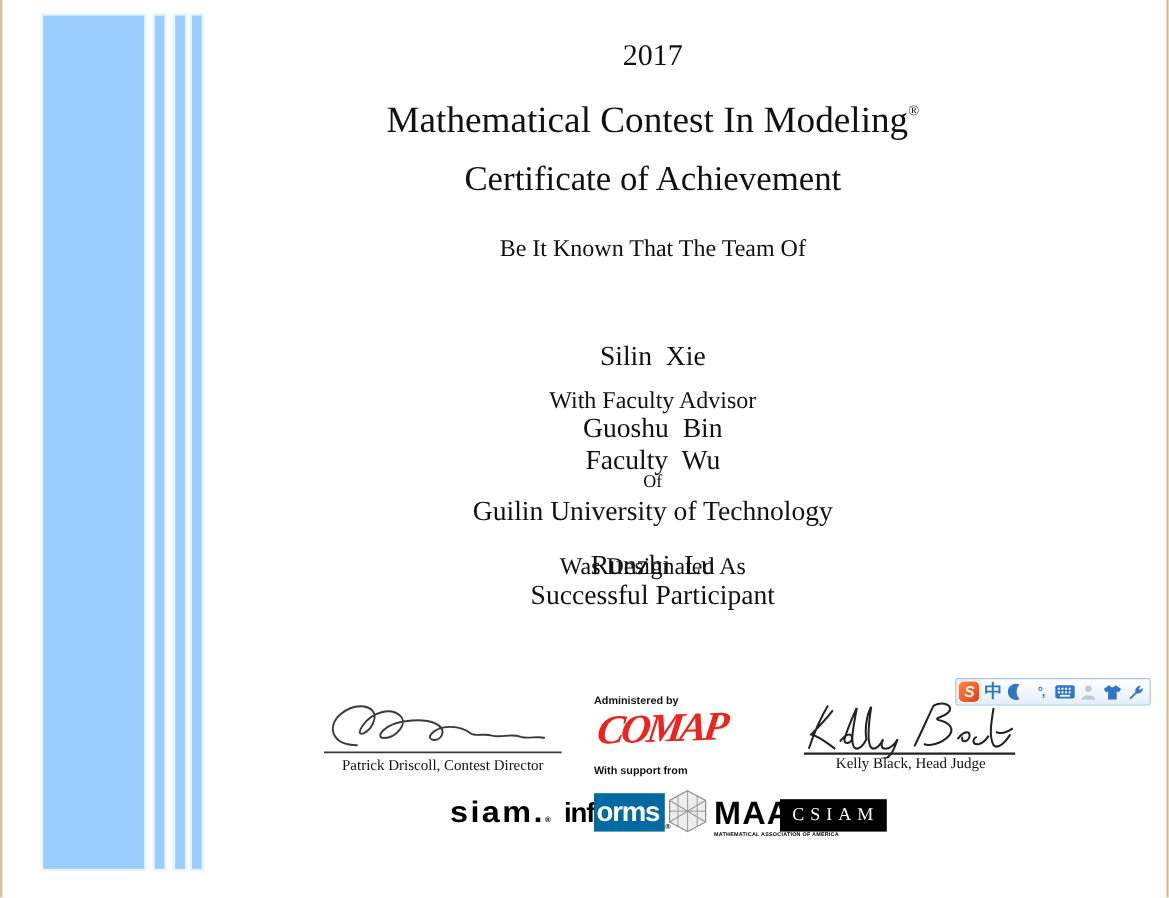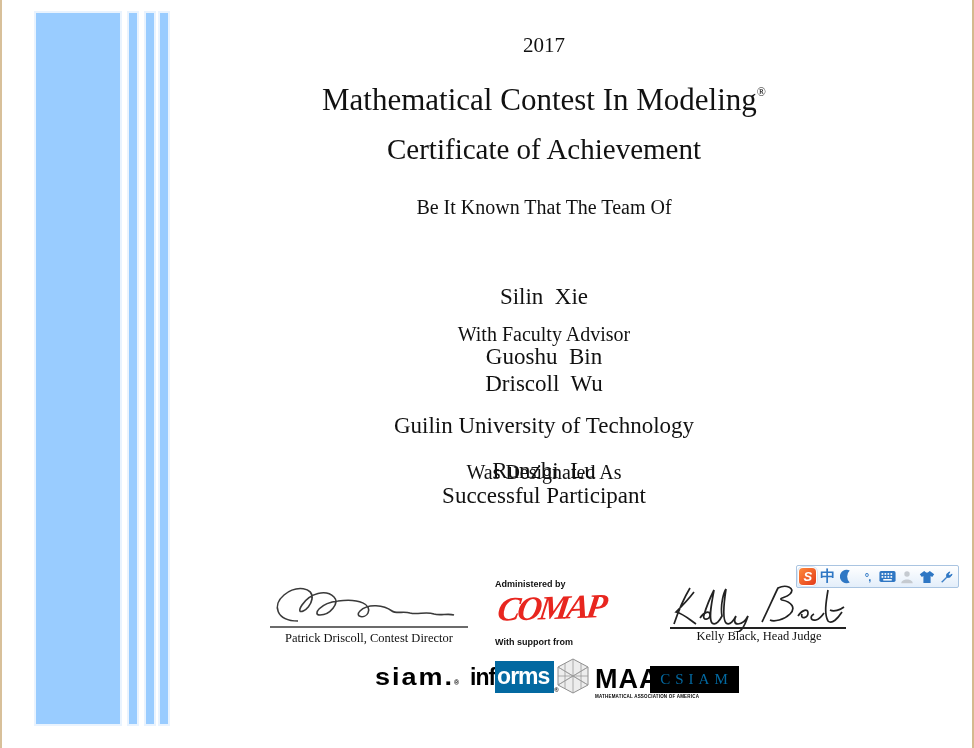--- a/index.html
+++ b/index.html
@@ -12,21 +12,21 @@
   
   .bar{position:absolute;top:13px;height:711px;background:#99ccff;
        box-shadow:0 0 0 2px #e9f3fe;}
   .bar-wide{left:34px;width:84px;}
   .bar-n1{left:127px;width:8px;}
   .bar-n2{left:144px;width:8px;}
   .bar-n3{left:158px;width:8px;}
 
   
   .cline{position:absolute;left:114px;right:0;text-align:center;white-space:pre;}
-  .t-year{top:33px;font-size:21px;}
+  .t-year{top:33px;font-size:25px;}
   .t-title{top:82px;font-size:31px;}
   .t-title sup{font-size:12px;vertical-align:14px;}
   .t-sub{top:133px;font-size:29px;}
   .t-small{font-size:20px;}
   .t-intro{top:196px;}
   .t-names{top:224px;font-size:23px;line-height:29px;}
   .t-advintro{top:323px;}
   .t-adv{top:344px;font-size:23px;}
   .t-of{top:394px;font-size:15px;}
   .t-inst{top:413px;font-size:23px;}
@@ -52,21 +52,21 @@
   .siam .reg{font-size:7px;letter-spacing:0;vertical-align:0;}
   .informs{left:468px;top:661px;font-weight:bold;font-size:23px;display:flex;align-items:center;}
   .informs .inf{color:#000;letter-spacing:-1px;}
   .informs .orms{background:#0369a1;color:#fff;padding:2px 5px 3px 2px;letter-spacing:-1px;}
   .informs .reg{font-size:6px;align-self:flex-end;}
   .maa{left:552px;top:657px;display:flex;align-items:flex-start;}
   .maa-text{margin-left:3px;}
   .maa-name{font-weight:bold;font-size:27px;letter-spacing:1px;line-height:30px;color:#000;}
   .maa-name .reg{font-size:6px;vertical-align:14px;}
   .maa-tag{font-size:4.5px;font-weight:bold;color:#000;letter-spacing:.2px;}
-  .csiam{left:648px;top:666px;width:89px;height:27px;background:#000;color:#0369a1;
+  .csiam{left:648px;top:666px;width:89px;height:27px;background:#000;color:#ffffff;
          display:flex;align-items:center;justify-content:center;
          font-family:"Liberation Serif",serif;font-size:15px;letter-spacing:5px;
          padding-left:4px;box-sizing:border-box;}
 
   
   .ime{
     position:absolute;left:794px;top:565px;width:163px;height:23px;
     border:1px solid #a9c4e1;background:linear-gradient(#ffffff,#e3eefa);
     display:flex;align-items:center;gap:2px;padding:0 2px;box-sizing:border-box;
     border-radius:2px;
@@ -93,27 +93,28 @@
   <div class="bar bar-n2"></div>
   <div class="bar bar-n3"></div>
 
   <div class="cline t-year">2017</div>
   <div class="cline t-title"><span>Mathematical Contest In Modeling</span><sup>®</sup></div>
   <div class="cline t-sub">Certificate of Achievement</div>
 
   <div class="cline t-small t-intro">Be It Known That The Team Of</div>
   <div class="cline t-names">
     <div>Silin  Xie</div>
-    <div>Driscoll  Wu</div>
+    <div>Faculty  Wu</div>
     <div>Runzhi  Lu</div>
   </div>
 
   <div class="cline t-small t-advintro">With Faculty Advisor</div>
   <div class="cline t-adv">Guoshu  Bin</div>
 
+  <div class="cline t-of">Of</div>
   <div class="cline t-inst">Guilin University of Technology</div>
 
   <div class="cline t-small t-desig-intro">Was Designated As</div>
   <div class="cline t-desig">Successful Participant</div>
 
   <svg class="sig-svg" style="left:266px;top:577px;" width="202" height="56" viewBox="0 0 202 56">
     <path d="M30,44 C8,44 4,28 16,18 C28,8 46,10 44,22 C42,34 26,40 34,28 C42,16 58,12 66,20 C72,26 62,38 52,38 C44,38 52,26 70,24 C92,21 104,28 100,36 C97,42 86,40 92,34 C100,26 116,28 124,34 C128,37 136,34 142,36 C150,38 158,34 166,37 C172,39 180,36 186,38" fill="none" stroke="#3a3a3a" stroke-width="1.6"></path>
     <line x1="2" y1="50" x2="200" y2="50" stroke="#3a3a3a" stroke-width="1.6"></line>
   </svg>
   <div class="sig-label" style="left:256px;top:631px;width:222px;">Patrick Driscoll, Contest Director</div>

